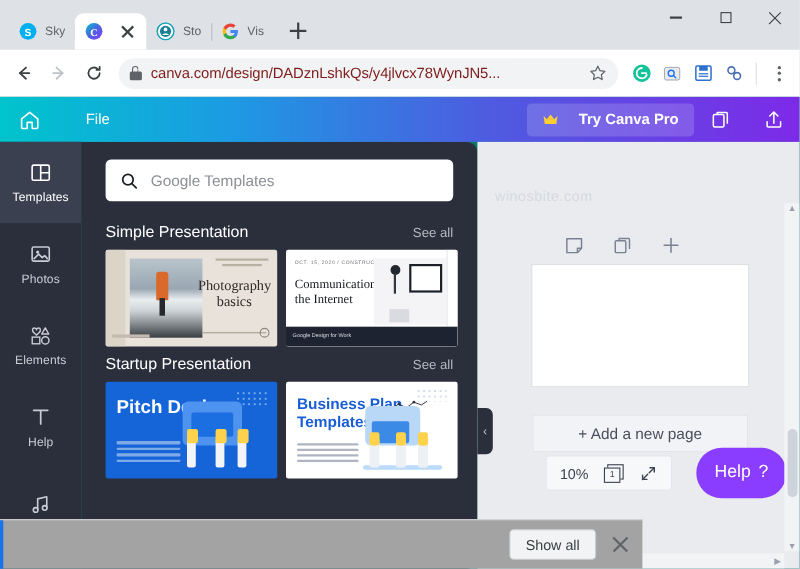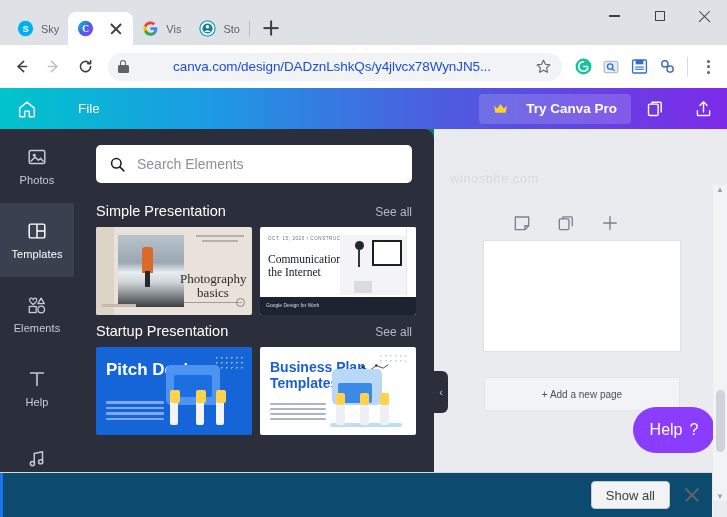--- a/index.html
+++ b/index.html
@@ -67,21 +67,21 @@
     flex: 1; height: 28px; background: #f1f3f4; border-radius: 14px;
     display: flex; align-items: center; padding: 0 10px; gap: 8px; margin: 0 6px;
     min-width: 0;
   }
   .lock { width: 11px; height: 13px; position: relative; flex: none; }
   .lock .body { position:absolute; bottom:0; left:0; width:11px; height:8px; background:#5f6368; border-radius:1.5px; }
   .lock .shackle {
     position:absolute; top:0; left:2.4px; width:6px; height:6px;
     border:1.6px solid #5f6368; border-bottom:none; border-radius:3px 3px 0 0;
   }
-  .url { font-size: 13.5px; color: #1d4ed8; white-space: nowrap; overflow: hidden; flex:1; letter-spacing: -0.1px; text-align: center;}
+  .url { font-size: 13.5px; color: #7f1d1d; white-space: nowrap; overflow: hidden; flex:1; letter-spacing: -0.1px;}
   .star { width: 17px; height: 17px; flex: none; }
   .ext { width: 26px; height: 26px; display:flex; align-items:center; justify-content:center; flex:none; }
   .tb-div { width:1px; height:20px; background:#dadce0; margin:0 5px; flex:none; }
   .kebab { width: 26px; height: 26px; display:flex; flex-direction:column; align-items:center; justify-content:center; gap:2.5px; flex:none;}
   .kebab i { width:3px; height:3px; border-radius:50%; background:#5f6368; display:block; }
 
   
   .app { position: relative; height: 429px; background: #0f766e; overflow: hidden; }
 
   .canva-header {
@@ -132,21 +132,21 @@
   .t1 { background: #e8e2da; }
   .t1 .left-strip { position:absolute; left:0; top:0; bottom:0; width: 18px; background: #ddd4c8; }
   .t1 .photo {
     position:absolute; left: 22px; top: 8px; width: 66px; height: 72px;
     background: linear-gradient(#b9c4cc 0%, #9aa7b2 38%, #e9edf0 52%, #cdd4d8 66%, #3b3f44 100%);
   }
   .t1 .person { position:absolute; left: 46px; top: 20px; width: 11px; height: 26px; background:#d96a2b; border-radius: 3px 3px 0 0;}
   .t1 .legs { position:absolute; left: 49px; top: 44px; width: 5px; height: 16px; background:#25282c;}
   .t1 .title {
     position:absolute; right: 6px; top: 26px; width: 66px; text-align: center;
-    font-family: "Liberation Serif", serif; color: #2e2a26; font-size: 13px; line-height: 14px; margin-top: 19px;
+    font-family: "Liberation Serif", serif; color: #2e2a26; font-size: 13px; line-height: 14px;
   }
   .t1 .tiny-top { position:absolute; right: 8px; top: 8px; width: 48px; height: 2px; background:#b9b0a4;}
   .t1 .tiny-top2 { position:absolute; right: 14px; top: 13px; width: 36px; height: 2px; background:#b9b0a4;}
   .t1 .rule { position:absolute; right: 10px; bottom: 12px; width: 58px; height: 1px; background:#a69d90;}
   .t1 .dot { position:absolute; right: 7px; bottom: 8px; width: 9px; height: 9px; border:1px solid #8e857a; border-radius:50%;}
   .t1 .foot { position:absolute; left: 6px; bottom: 8px; width: 34px; height: 3px; background:#c4bab0;}
 
   
   .t2 { background: #ffffff; }
   .t2 .band { position:absolute; left:0; right:0; bottom:0; height: 18px; background:#1d2330;}
@@ -211,21 +211,21 @@
   .page-tools {
     position: absolute; top: 84px; left: 0; right: 30px; display:flex; justify-content:center; gap: 24px;
     color: #7b8191;
   }
   .canvas-page {
     position: absolute; left: 50px; top: 112px; width: 196px; height: 110px;
     background: #fff; box-shadow: 0 0 0 1px rgba(0,0,0,0.04);
   }
   .addpage-btn {
     position: absolute; left: 50px; top: 248px; width: 196px; height: 34px;
-    background: #f2f3f6; border: 1px solid #e2e4e9; color: #4a4f5c; font-size: 10px;
+    background: #f2f3f6; border: 1px solid #e2e4e9; color: #4a4f5c; font-size: 14px;
     display:flex; align-items:center; justify-content:center;
   }
   .zoombar {
     position: absolute; left: 62px; top: 285px; height: 32px; background:#f7f8fa;
     border: 1px solid #e4e6eb; border-radius: 3px; display:flex; align-items:center; gap: 14px; padding: 0 12px;
     color:#3d4250; font-size: 13px;
   }
   .pagecount { position: relative; width: 18px; height: 17px; }
   .pagecount .back { position:absolute; left: 3px; top:0; width: 15px; height: 14px; border:1.4px solid #3d4250;}
   .pagecount .front { position:absolute; left: 0; top: 3px; width: 15px; height: 14px; border:1.4px solid #3d4250; background:#f7f8fa;
@@ -239,21 +239,21 @@
     display:flex; flex-direction:column; align-items:center; justify-content:space-between; color:#9aa0ad; font-size:8px;
   }
   .scroll-h {
     position:absolute; left: 0; right: 14px; bottom: 0; height: 14px; background: #f2f3f5;
     display:flex; align-items:center; justify-content:space-between; color:#9aa0ad; font-size:8px; padding: 0 3px;
   }
   .scroll-thumb-v { position:absolute; right:2px; top: 205px; width:9px; height: 62px; background:#cfd3db; border-radius:5px;}
 
   
   .dlbar {
-    position: absolute; left: 0; bottom: 0; width: 712px; height: 45px; background: #0c4a6e;
+    position: absolute; left: 0; bottom: 0; width: 584px; height: 45px; background: #a3a3a3;
     border-top: 1px solid #d6d9dc; display: flex; align-items: center; justify-content: flex-end;
     padding-right: 12px; gap: 14px;
   }
   .showall {
     height: 28px; padding: 0 14px; border: 1px solid #c6cacd; border-radius: 4px; background:#f1f3f4;
     color: #3c4043; font-size: 13px; display:flex; align-items:center;
   }
   .dl-close { width: 16px; height: 16px; position: relative; }
   .dl-close::before, .dl-close::after {
     content:""; position:absolute; left:-1px; top:7px; width:18px; height:1.6px; background:#5f6368;
@@ -289,42 +289,42 @@
                 <stop offset="1" stop-color="#8b3dff"></stop>
           </linearGradient>
             </defs>
           <circle cx="10" cy="10" r="9" fill="url(#cg)"></circle>
           <text x="10" y="14.5" font-size="11" font-weight="bold" fill="#fff" text-anchor="middle" font-family="Liberation Serif, serif">C</text>
         </svg>
         <span class="tab-title"></span>
         <span class="tab-close"></span>
       </div>
 
-      <div class="tab nodiv">
-        <svg class="favicon" viewBox="0 0 20 20">
-          <path d="M18 10.2c0-.6-.05-1.2-.15-1.7H10v3.3h4.5a3.9 3.9 0 0 1-1.7 2.5v2.1h2.7c1.6-1.5 2.5-3.6 2.5-6.2z" fill="#4285f4"></path>
-          <path d="M10 18.5c2.3 0 4.2-.75 5.5-2.1l-2.7-2.1c-.75.5-1.7.8-2.8.8-2.2 0-4-1.5-4.7-3.5H2.5v2.2A8.5 8.5 0 0 0 10 18.5z" fill="#34a853"></path>
-          <path d="M5.3 11.6a5 5 0 0 1 0-3.2V6.2H2.5a8.5 8.5 0 0 0 0 7.6l2.8-2.2z" fill="#fbbc05"></path>
-          <path d="M10 5c1.25 0 2.35.43 3.2 1.25l2.4-2.4A8.5 8.5 0 0 0 2.5 6.2l2.8 2.2C6 6.5 7.8 5 10 5z" fill="#ea4335"></path>
-        </svg>
-        <span class="tab-title">Vis</span>
-
-      </div>
-
       <div class="tab">
         <svg class="favicon" viewBox="0 0 20 20">
           <circle cx="10" cy="10" r="9" fill="#fff" stroke="#17a2b8" stroke-width="1.6"></circle>
           <circle cx="10" cy="10" r="6" fill="#1a7f96"></circle>
           <circle cx="10" cy="8" r="2" fill="#fff"></circle>
           <path d="M6 14 Q10 10 14 14 Z" fill="#fff"></path>
         </svg>
         <span class="tab-title">Sto</span>
         <span class="divider"></span>
       </div>
 
+      <div class="tab nodiv">
+        <svg class="favicon" viewBox="0 0 20 20">
+          <path d="M18 10.2c0-.6-.05-1.2-.15-1.7H10v3.3h4.5a3.9 3.9 0 0 1-1.7 2.5v2.1h2.7c1.6-1.5 2.5-3.6 2.5-6.2z" fill="#4285f4"></path>
+          <path d="M10 18.5c2.3 0 4.2-.75 5.5-2.1l-2.7-2.1c-.75.5-1.7.8-2.8.8-2.2 0-4-1.5-4.7-3.5H2.5v2.2A8.5 8.5 0 0 0 10 18.5z" fill="#34a853"></path>
+          <path d="M5.3 11.6a5 5 0 0 1 0-3.2V6.2H2.5a8.5 8.5 0 0 0 0 7.6l2.8-2.2z" fill="#fbbc05"></path>
+          <path d="M10 5c1.25 0 2.35.43 3.2 1.25l2.4-2.4A8.5 8.5 0 0 0 2.5 6.2l2.8 2.2C6 6.5 7.8 5 10 5z" fill="#ea4335"></path>
+        </svg>
+        <span class="tab-title">Vis</span>
+
+      </div>
+
       <div class="newtab"></div>
     </div>
 
     <div class="wincontrols">
       <div class="wc">
           <span class="wc-min"></span>
         </div>
       <div class="wc">
           <span class="wc-max"></span>
         </div>
@@ -430,34 +430,34 @@
             <path d="M5 14.5 V19 a1 1 0 0 0 1 1 h12 a1 1 0 0 0 1-1 v-4.5" fill="none" stroke="#fff" stroke-width="1.6" stroke-linecap="round"></path>
             <path d="M12 16 V4.5 M7.8 8.5 L12 4.3 L16.2 8.5" fill="none" stroke="#fff" stroke-width="1.6" stroke-linecap="round" stroke-linejoin="round"></path>
           </svg>
         </div>
       </div>
     </div>
 
     <div class="body-row">
 
       <div class="sidebar">
+        <div class="side-item active">
+          <svg width="22" height="22" viewBox="0 0 24 24">
+            <rect x="3.5" y="4.5" width="17" height="15" rx="1.6" fill="none" stroke="#fff" stroke-width="1.6"></rect>
+            <path d="M12 4.5 V19.5 M12 12 H20.5" stroke="#fff" stroke-width="1.6"></path>
+          </svg>
+          <span class="lbl">Templates</span>
+        </div>
         <div class="side-item">
           <svg width="22" height="22" viewBox="0 0 24 24">
             <rect x="3.5" y="5" width="17" height="14" rx="1.6" fill="none" stroke="#c9ccd3" stroke-width="1.6"></rect>
             <circle cx="9" cy="10" r="1.6" fill="#c9ccd3"></circle>
             <path d="M5 17 L10 12 L13.5 15.5 L16 13.5 L19 17" fill="none" stroke="#c9ccd3" stroke-width="1.6" stroke-linejoin="round"></path>
           </svg>
           <span class="lbl">Photos</span>
-        </div>
-        <div class="side-item active">
-          <svg width="22" height="22" viewBox="0 0 24 24">
-            <rect x="3.5" y="4.5" width="17" height="15" rx="1.6" fill="none" stroke="#fff" stroke-width="1.6"></rect>
-            <path d="M12 4.5 V19.5 M12 12 H20.5" stroke="#fff" stroke-width="1.6"></path>
-          </svg>
-          <span class="lbl">Templates</span>
         </div>
         <div class="side-item">
           <svg width="24" height="22" viewBox="0 0 26 24">
             <path d="M6.5 9.5 C4 7.3 4.6 4.5 6.8 4.5 C8 4.5 8.5 5.4 8.8 6 C9.1 5.4 9.6 4.5 10.8 4.5 C13 4.5 13.6 7.3 11.1 9.5 L8.8 11.5 Z" fill="none" stroke="#c9ccd3" stroke-width="1.4"></path>
             <path d="M17.5 4.5 L21 10.5 H14 Z" fill="none" stroke="#c9ccd3" stroke-width="1.4" stroke-linejoin="round"></path>
             <rect x="4.6" y="13.6" width="7.5" height="6.6" fill="none" stroke="#c9ccd3" stroke-width="1.4"></rect>
             <circle cx="17.6" cy="16.9" r="3.6" fill="none" stroke="#c9ccd3" stroke-width="1.4"></circle>
           </svg>
           <span class="lbl">Elements</span>
         </div>
@@ -478,21 +478,21 @@
       </div>
 
       <div class="panel">
 
         <div class="search-wrap">
           <div class="searchbox">
             <svg width="19" height="19" viewBox="0 0 24 24">
               <circle cx="10.5" cy="10.5" r="6" fill="none" stroke="#1c1f26" stroke-width="2"></circle>
               <path d="M15 15 L20 20" stroke="#1c1f26" stroke-width="2" stroke-linecap="round"></path>
             </svg>
-            <span class="ph">Search Elements</span>
+            <span class="ph">Google Templates</span>
           </div>
         </div>
 
         <div class="sec-head">
           <span class="sec-title">Simple Presentation</span>
           <span class="see-all">See all</span>
         </div>
 
         <div class="thumbs">
           <div class="thumb t1">
@@ -589,20 +589,32 @@
           </svg>
           <svg width="20" height="20" viewBox="0 0 24 24">
             <path d="M12 4.5 V19.5 M4.5 12 H19.5" stroke="#7b8191" stroke-width="1.7" stroke-linecap="round"></path>
           </svg>
         </div>
 
         <div class="canvas-page"></div>
 
         <div class="addpage-btn">+ Add a new page</div>
 
+        <div class="zoombar">
+          <span>10%</span>
+          <span class="pagecount">
+            <span class="back"></span>
+            <span class="front">1</span>
+          </span>
+          <svg width="17" height="17" viewBox="0 0 24 24">
+            <path d="M14 4.5 H19.5 V10" fill="none" stroke="#3d4250" stroke-width="1.8" stroke-linecap="round" stroke-linejoin="round"></path>
+            <path d="M10 19.5 H4.5 V14" fill="none" stroke="#3d4250" stroke-width="1.8" stroke-linecap="round" stroke-linejoin="round"></path>
+            <path d="M19.5 4.5 L13 11 M4.5 19.5 L11 13" stroke="#3d4250" stroke-width="1.8" stroke-linecap="round"></path>
+          </svg>
+        </div>
 
         <div class="help-btn">
           <span>Help</span>
           <span>?</span>
         </div>
 
         <div class="scroll-v">
           <span>▲</span>
           <span class="scroll-thumb-v"></span>
           <span>▼</span>

